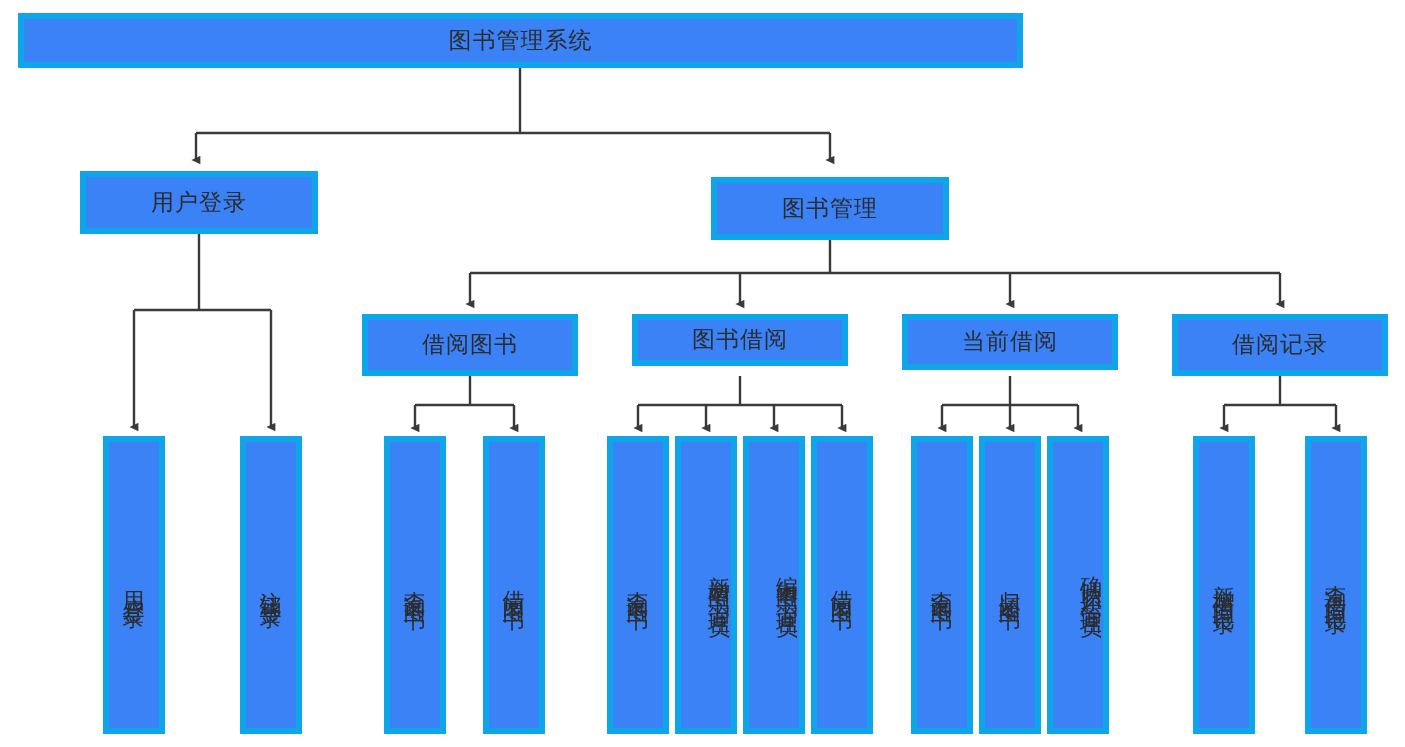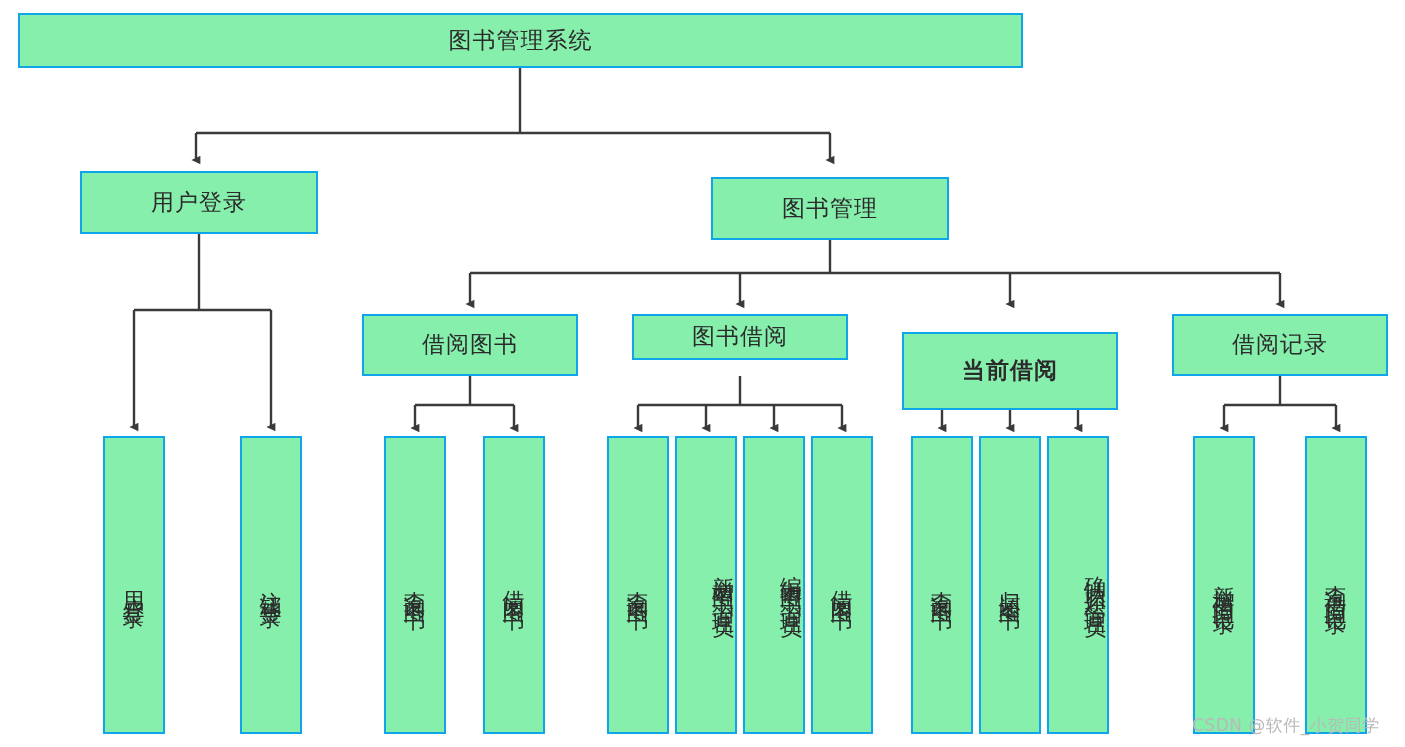--- a/index.html
+++ b/index.html
@@ -19,22 +19,22 @@
     position: absolute;
     left: 0;
     top: 0;
     width: 1405px;
     height: 747px;
     pointer-events: none;
   }
   .node {
     position: absolute;
     box-sizing: border-box;
-    border: 2px solid #0ea5e9;
-    background: #86efac;
+    border: 6px solid #0ea5e9;
+    background: #3b82f6;
     display: flex;
     align-items: center;
     justify-content: center;
     color: #2b2b2b;
   }
   .node.horiz {
     font-size: 23px;
     letter-spacing: 1px;
     line-height: 1.1;
   }
@@ -124,24 +124,24 @@
   <div class="node horiz" style="left:80px; top:171px; width:238px; height:63px;">
     <span>用户登录</span>
   </div>
   <div class="node horiz" style="left:711px; top:171px; width:238px; height:63px;margin-top:6px;">
     <span>图书管理</span>
   </div>
 
   <div class="node horiz" style="left:362px; top:314px; width:216px; height:62px;">
     <span>借阅图书</span>
   </div>
-  <div class="node horiz" style="left:632px; top:314px; width:216px; height:46px;">
+  <div class="node horiz" style="left:632px; top:314px; width:216px; height:52px;">
     <span>图书借阅</span>
   </div>
-  <div class="node horiz" style="left:902px; top:332px; width:216px; height:78px;font-weight:bold;">
+  <div class="node horiz" style="left:902px; top:314px; width:216px; height:56px;">
     <span>当前借阅</span>
   </div>
   <div class="node horiz" style="left:1172px; top:314px; width:216px; height:62px;">
     <span>借阅记录</span>
   </div>
 
   <div class="node vert mid-align" style="left:103px; top:436px; width:62px; height:298px;">
     <span>用户登录</span>
   </div>
   <div class="node vert mid-align" style="left:240px; top:436px; width:62px; height:298px;">
@@ -178,17 +178,14 @@
     <span>确认归还（管理员）</span>
   </div>
 
   <div class="node vert mid-align" style="left:1193px; top:436px; width:62px; height:298px;">
     <span>新增借阅记录</span>
   </div>
   <div class="node vert mid-align" style="left:1305px; top:436px; width:62px; height:298px;">
     <span>查询借阅记录</span>
   </div>
 
-  <div class="watermark" style="left:1192px; top:714px;">
-    <span>CSDN @软件_小贺同学</span>
-  </div>
 
 </div>
 
 </body></html>

